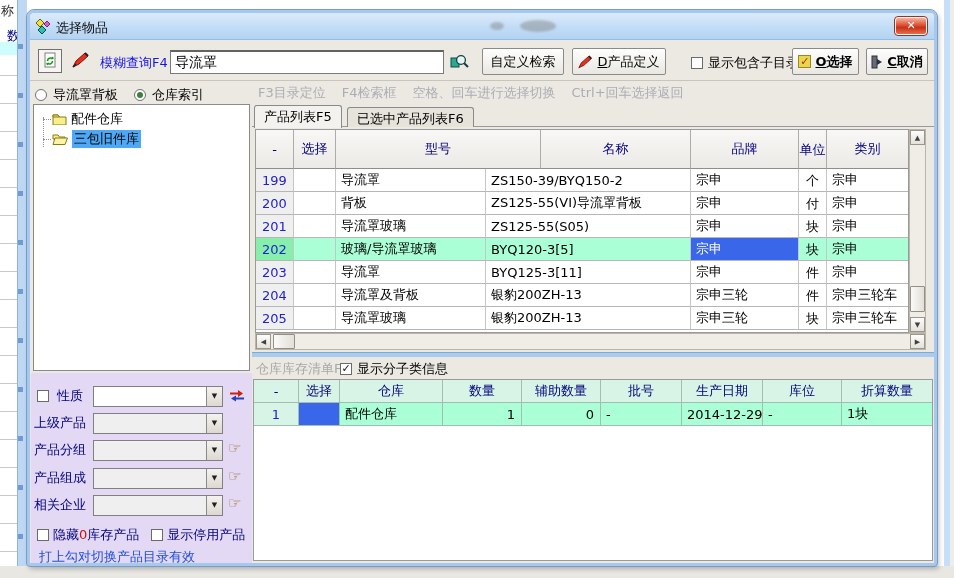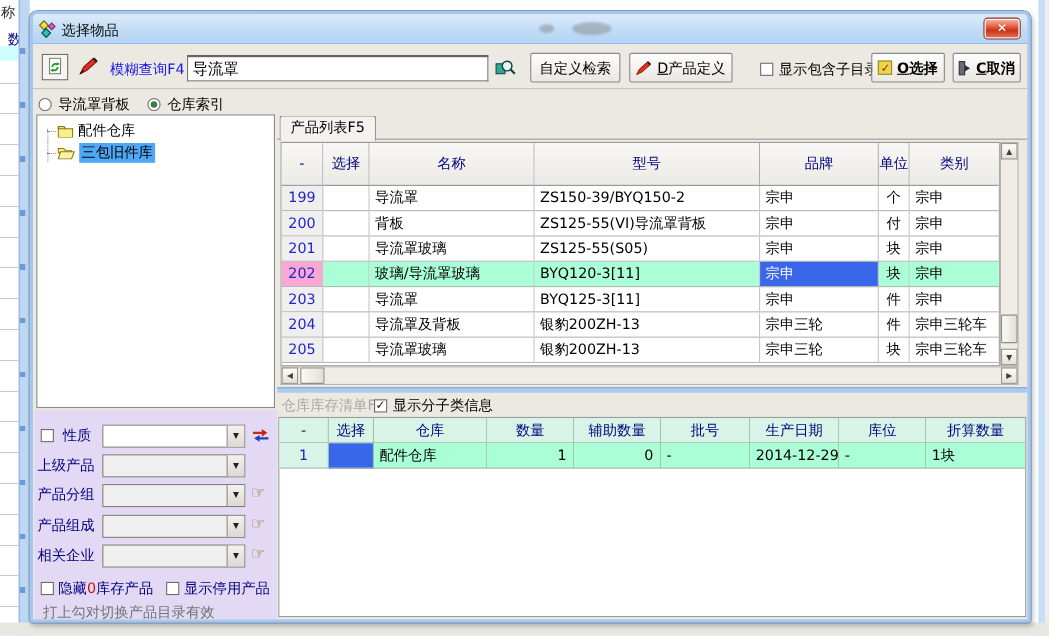--- a/index.html
+++ b/index.html
@@ -84,21 +84,21 @@
   .combo { position:absolute; left:62px; width:130px; height:21px; border:1px solid #808080;
     background:#EFEFEF; display:flex; cursor:pointer; }
   .combo.white { background:#FFF; }
   .combo .cfield { flex:1; }
   .combo .cbtn { width:16px; background:linear-gradient(180deg,#F4F2EE,#DDD9D1);
     border-left:1px solid #8A8A8A; color:#202020; font-size:7px; text-align:center;
     line-height:19px; }
   .hand { position:absolute; left:197px; top:0px; font-size:15px; color:#9A7220; }
   #hide0-row { position:absolute; left:6px; top:153px; display:flex; align-items:center; gap:4px;
     color:#00007E; }
-  #note-row { position:absolute; left:8px; top:175px; color:#737373; }
+  #note-row { position:absolute; left:8px; top:175px; color:#1d4ed8; }
   .red0 { color:#CC1010; }
 
   
   #hint-row { left:228px; top:71px; color:#ACACB4; display:flex; gap:16px; }
   #tabline { left:222px; top:113px; width:682px; border-top:1px solid #9A9A9A; }
   .tab { position:absolute; top:92px; height:22px; padding:0 9px; line-height:21px;
     border:1px solid #8A8A8A; border-bottom:none; border-radius:3px 3px 0 0; cursor:pointer; }
   #tab1 { left:224px; background:#F4F2EE; z-index:3; height:23px; }
   #tab2 { left:317px; background:#E6E3DB; top:94px; height:20px; }
 
@@ -111,21 +111,21 @@
   .phead { display:flex; height:39px; }
   .phead .c { border-right:1px solid #ACACAC; border-bottom:1px solid #8E8E8E;
     background:linear-gradient(180deg,#F8F7F5,#ECEAE6); color:#00007E; display:flex;
     align-items:center; justify-content:center; text-align:center; }
   .w-id{width:38px;} .w-sel{width:42px;} .w-name{width:150px;} .w-model{width:205px;}
   .w-brand{width:108px;} .w-unit{width:28px; line-height:15px;} .w-cat{width:81px; border-right:none!important;}
   .c.pad { padding-left:5px; }
   .c.ctr { justify-content:center; }
   .cell-id { background:#EFEFEF; color:#2222CC; justify-content:center; }
   .hl .c { background:#ABFFD6; }
-  .hl .cell-id { background:#f9a8d4; }
+  .hl .cell-id { background:#86efac; }
   .selcell { background:#3A67E9 !important; color:#FFF; }
 
   
   .sb { background:#EFEDE6; border:1px solid #B9B5AC; }
   .sb-btn { position:absolute; background:linear-gradient(180deg,#FDFDFC,#E4E1DA);
     border:1px solid #9A968C; color:#404040; display:flex; align-items:center;
     justify-content:center; font-size:7px; cursor:pointer; }
   .sb-thumb { position:absolute; background:linear-gradient(90deg,#FBFAF8,#E2DFD8);
     border:1px solid #938F85; border-radius:1px; cursor:pointer; }
   #vscroll { left:879px; top:116px; width:17px; height:204px; }
@@ -303,29 +303,36 @@
     </div>
     <div id="hide0-row">
       <span class="chk"></span>
       <span><span>隐藏</span><span class="red0">0</span><span>库存产品</span></span>
       <span class="chk" style="margin-left:8px;"></span>
       <span>显示停用产品</span>
     </div>
     <div id="note-row">打上勾对切换产品目录有效</div>
   </div>
 
+  <div class="abs" id="hint-row">
+    <span>F3目录定位</span>
+    <span>F4检索框</span>
+    <span>空格、回车进行选择切换</span>
+    <span>Ctrl+回车选择返回</span>
+  </div>
   <div class="abs" id="tabline"></div>
   <div class="tab" id="tab1">产品列表F5</div>
+  <div class="tab" id="tab2">已选中产品列表F6</div>
 
   <div class="abs" id="pgrid">
     <div class="phead">
       <div class="c w-id">-</div>
       <div class="c w-sel">选择</div>
+      <div class="c w-model">型号</div>
       <div class="c w-name">名称</div>
-      <div class="c w-model">型号</div>
       <div class="c w-brand">品牌</div>
       <div class="c w-unit">单位</div>
       <div class="c w-cat">类别</div>
     </div>
     <div class="prow">
       <div class="c w-id cell-id">199</div>
       <div class="c w-sel"></div>
       <div class="c w-name pad">导流罩</div>
       <div class="c w-model pad">ZS150-39/BYQ150-2</div>
       <div class="c w-brand pad">宗申</div>
@@ -347,21 +354,21 @@
       <div class="c w-name pad">导流罩玻璃</div>
       <div class="c w-model pad">ZS125-55(S05)</div>
       <div class="c w-brand pad">宗申</div>
       <div class="c w-unit ctr">块</div>
       <div class="c w-cat pad">宗申</div>
     </div>
     <div class="prow hl">
       <div class="c w-id cell-id">202</div>
       <div class="c w-sel"></div>
       <div class="c w-name pad">玻璃/导流罩玻璃</div>
-      <div class="c w-model pad">BYQ120-3[11]</div>
+      <div class="c w-model pad">BYQ120-3[5]</div>
       <div class="c w-brand pad selcell">宗申</div>
       <div class="c w-unit ctr">块</div>
       <div class="c w-cat pad">宗申</div>
     </div>
     <div class="prow">
       <div class="c w-id cell-id">203</div>
       <div class="c w-sel"></div>
       <div class="c w-name pad">导流罩</div>
       <div class="c w-model pad">BYQ125-3[11]</div>
       <div class="c w-brand pad">宗申</div>

